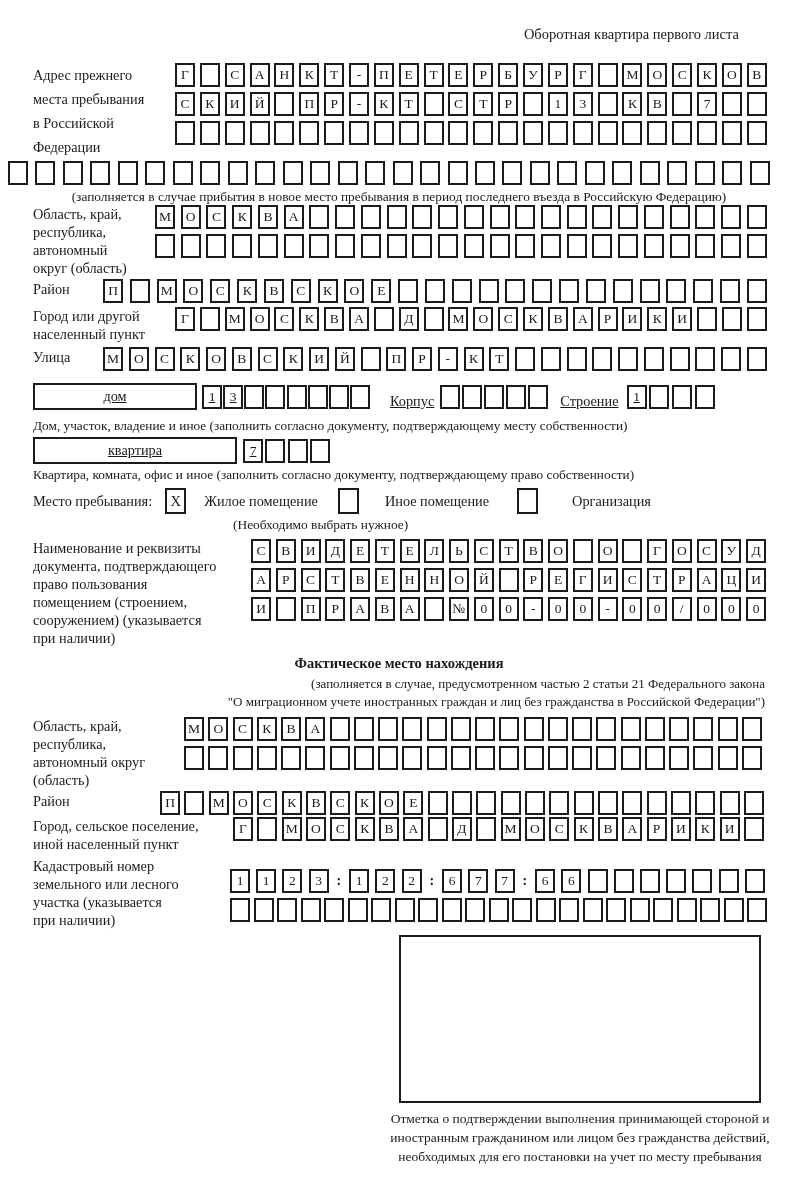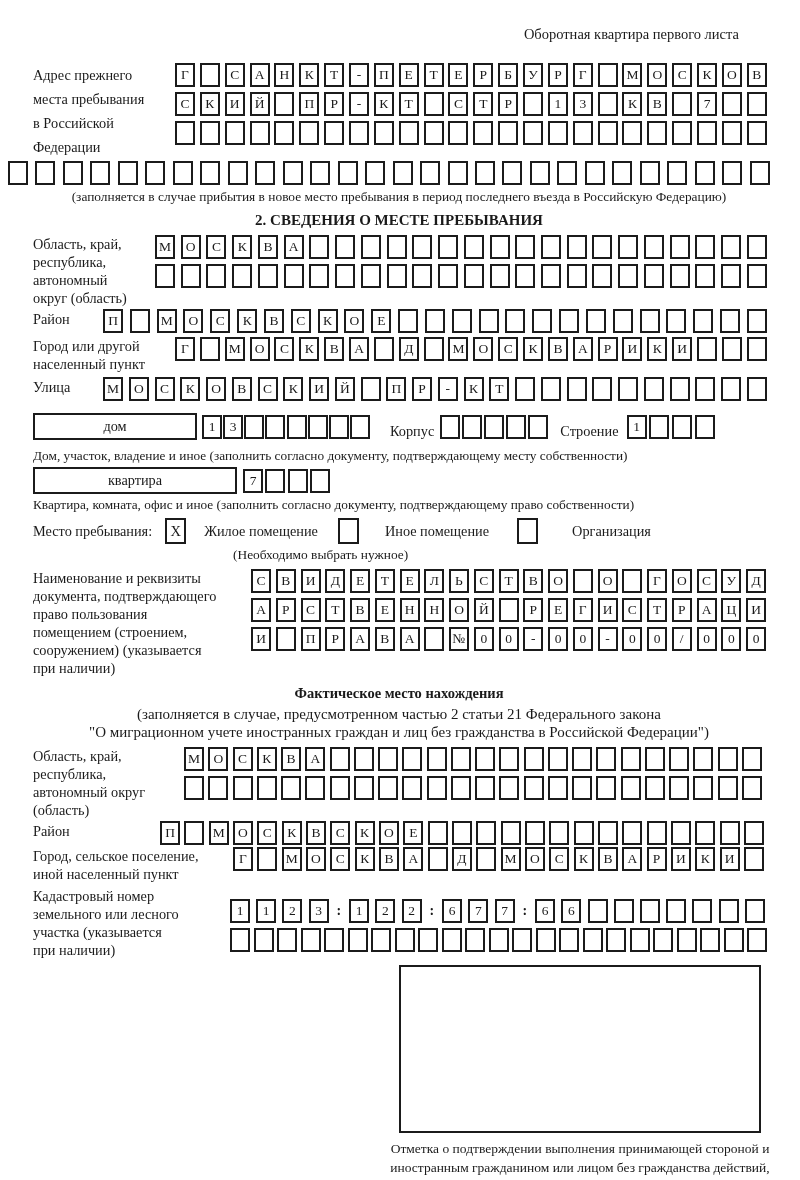--- a/index.html
+++ b/index.html
@@ -19,28 +19,28 @@
   .cell{
     flex:none;box-sizing:border-box;width:20px;height:24px;
     border:2px solid #1b1b1b;background:#fff;
     font-size:13.5px;line-height:20px;text-align:center;
     font-family:"Liberation Serif","DejaVu Serif",serif;
   }
   .csep{flex:none;width:8px;text-align:center;font-size:14px;font-weight:bold;line-height:24px;}
   .note{font-size:13.4px;text-align:center;margin:4px 0 0 0;line-height:16px;}
   .h2{font-size:15px;font-weight:bold;text-align:center;margin:7px 0 6px 0;}
   .h3{font-size:14.5px;font-weight:bold;text-align:center;margin:8px 0 3px 0;}
-  .smallnote{font-size:15px;text-align:center;line-height:18px;}
+  .smallnote{font-size:13px;text-align:right;line-height:18px;}
   .caption{font-size:13.3px;line-height:15px;margin:3px 0 4px 0;}
   .wbox{
     flex:none;box-sizing:border-box;height:27px;border:2px solid #1b1b1b;
     display:flex;align-items:center;justify-content:center;font-size:14.3px;
   }
   .inline-lbl{flex:none;font-size:14.3px;line-height:27px;margin-top:10px;}
-  .domrow{display:flex;align-items:center;margin:7px 0 0 0;}
+  .domrow{display:flex;align-items:center;margin:7px 0 0 0;text-decoration:underline;}
   .mestorow{display:flex;align-items:center;margin-top:6px;font-size:14.3px;gap:8px;}
   .cb{
     flex:none;box-sizing:border-box;width:21px;height:26px;border:2px solid #1b1b1b;
     text-align:center;font-size:14.5px;line-height:22px;
   }
   .mestonote{font-size:13.4px;margin:3px 0 4px 200px;}
   .markbox{
     box-sizing:border-box;width:362px;height:168px;border:2px solid #1b1b1b;
     margin:6px 0 0 366px;background:#fff;
   }
@@ -168,21 +168,20 @@
       <span class="cell"></span>
       <span class="cell"></span>
       <span class="cell"></span>
       <span class="cell"></span>
       <span class="cell"></span>
       <span class="cell"></span>
       <span class="cell"></span>
     </div>
   <div class="note">(заполняется в случае прибытия в новое место пребывания в период последнего въезда в Российскую Федерацию)</div>
 
-  <div class="h2">2. СВЕДЕНИЯ О МЕСТЕ ПРЕБЫВАНИЯ</div>
 
   <div class="block">
     <div class="lbl lh18" style="width:122px">Область, край,
 республика,
 автономный
 округ (область)</div>
     <div class="rows">
       <div class="cells" style="width:612px">
           <span class="cell">М</span>
           <span class="cell">О</span>

